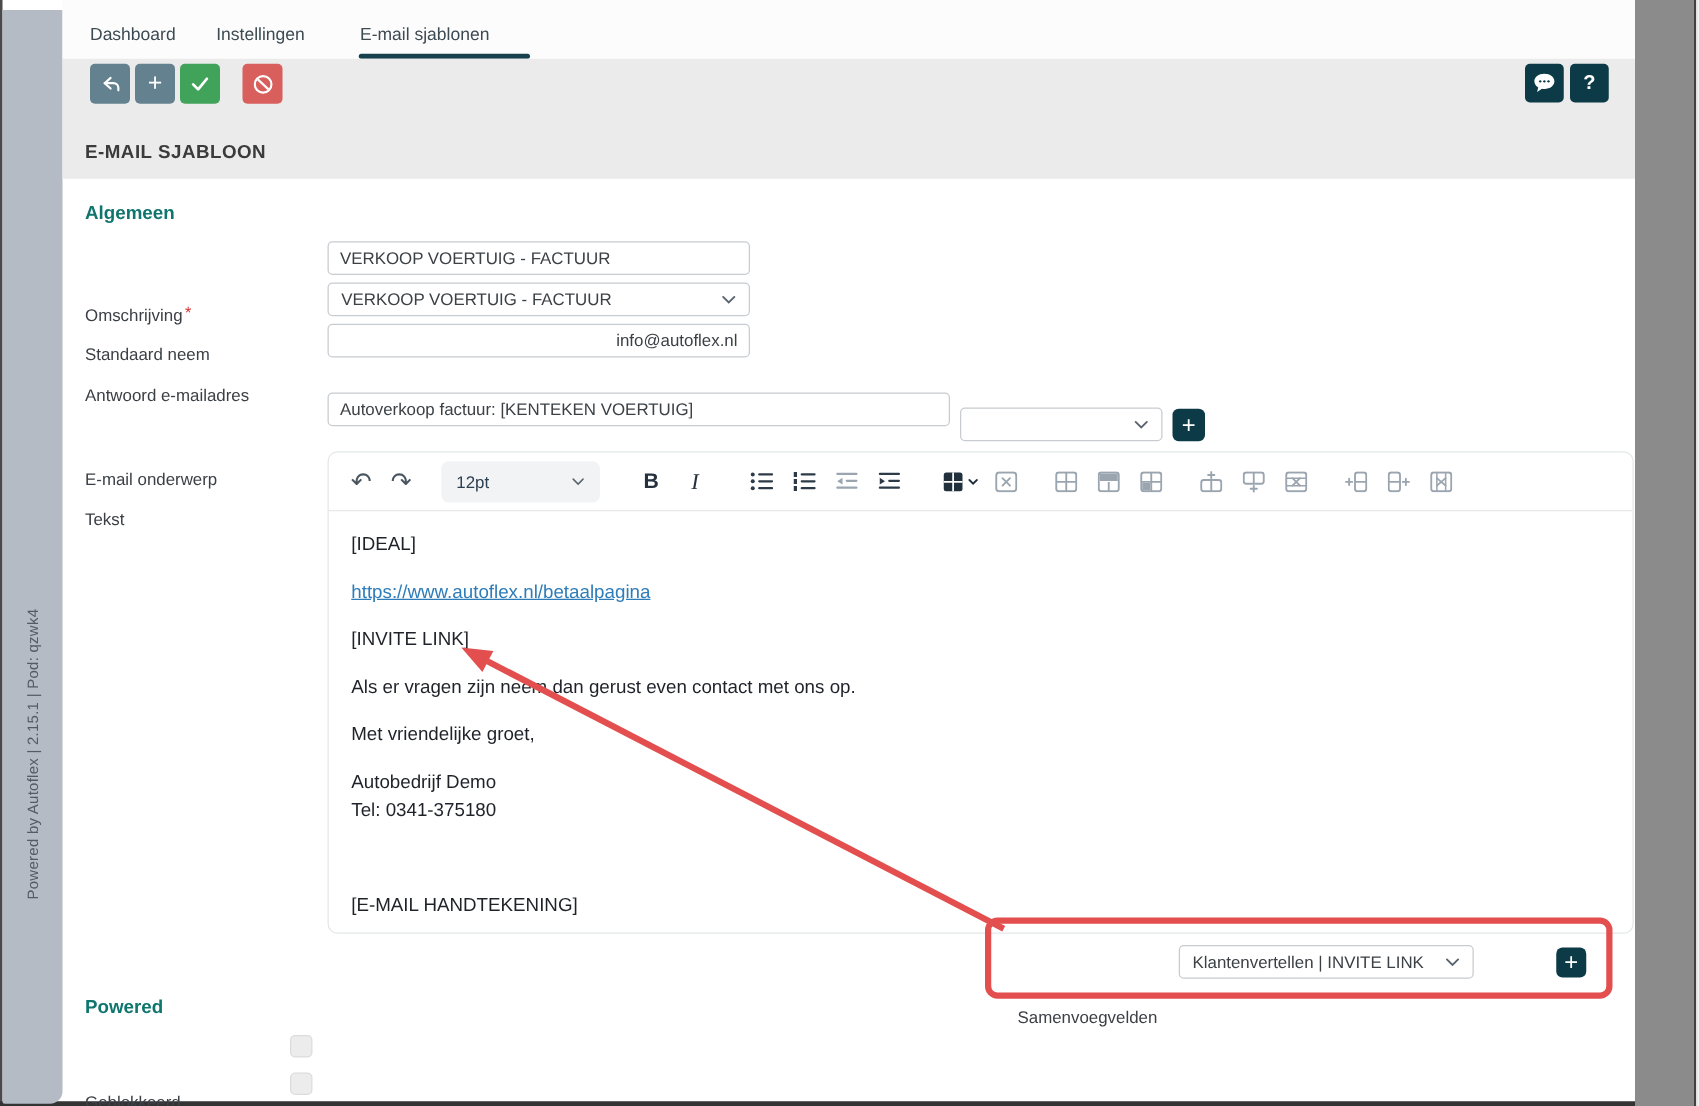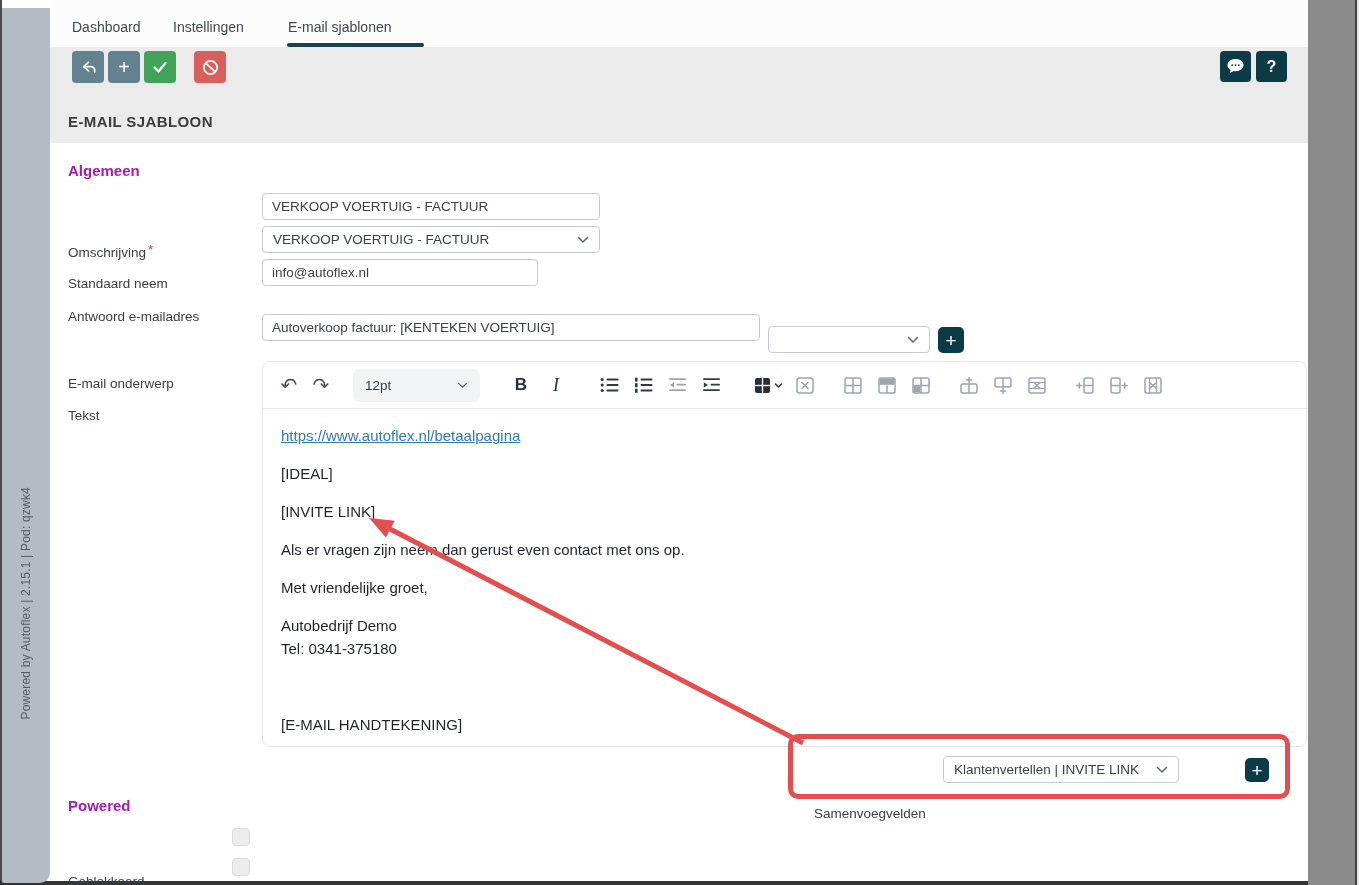--- a/index.html
+++ b/index.html
@@ -27,21 +27,21 @@
   .act-btn{position:absolute;width:32px;height:32px;border-radius:4px;display:flex;align-items:center;justify-content:center;color:#fff;cursor:pointer;}
   .slate{background:#64818f;}
   .green{background:#41a35a;}
   .redbtn{background:#d95f5d;}
   .teal{background:#0c3a47;}
   .sq30{width:31px;height:31px;}
   .page-title{position:absolute;left:68px;top:113px;font-size:15px;font-weight:bold;color:#3b3b3b;letter-spacing:.4px;}
 
   
   .lbl{position:absolute;font-size:13.5px;color:#3b4046;white-space:nowrap;margin-top:43px;}
-  .bold-h{position:absolute;font-weight:bold;font-size:15px;color:#a21caf;}
+  .bold-h{position:absolute;font-weight:bold;font-size:15px;color:#0f766e;}
   .req{color:#d63031;font-size:13px;vertical-align:3px;margin-left:2px;}
   .txt-input{position:absolute;height:27px;border:1px solid #c8cbd0;border-radius:4px;padding:0 9px;font-family:"Liberation Sans",sans-serif;font-size:13.5px;color:#3c4146;background:#fff;box-sizing:border-box;outline:none;}
   .sel{position:absolute;height:27px;border:1px solid #c8cbd0;border-radius:4px;background:#fff;display:flex;align-items:center;justify-content:space-between;padding:0 10px;font-size:13.5px;color:#3c4146;box-sizing:border-box;cursor:pointer;}
   .chev{color:#5a646e;flex:none;}
   .plus-btn{position:absolute;width:26px;height:26px;border-radius:5px;background:#0c3a47;color:#fff;display:flex;align-items:center;justify-content:center;font-size:19px;line-height:1;cursor:pointer;}
 
   
   .editor{position:absolute;left:262px;top:361px;width:1045px;height:386px;background:#fff;border:1px solid #e4e7e9;border-radius:8px;box-sizing:border-box;}
   .ed-toolbar{position:absolute;left:0;top:0;right:0;height:47px;border-bottom:1px solid #e8e8e8;display:flex;align-items:center;padding:0 14px;box-sizing:border-box;}
   .ed-ico{width:22px;height:22px;display:inline-flex;align-items:center;justify-content:center;color:#2d3b49;cursor:pointer;flex:none;}
@@ -140,21 +140,21 @@
   <div class="sel" style="left:262px;top:226px;width:338px;">
     <span>VERKOOP VOERTUIG - FACTUUR</span>
     <span class="chev">
         <svg width="12" height="8" viewBox="0 0 12 8">
           <path d="M1.5 1.5 L6 6 L10.5 1.5" fill="none" stroke="currentColor" stroke-width="1.5" stroke-linecap="round"></path>
         </svg>
       </span>
   </div>
 
   <div class="lbl" style="left:68px;top:266px;">Antwoord e-mailadres</div>
-  <input class="txt-input" style="left: 262px; top: 259px; width: 276px;" value="info@autoflex.nl">
+  <input class="txt-input" style="left: 262px; top: 259px; width: 338px; text-align: right;" value="info@autoflex.nl">
 
   <div class="lbl" style="left:68px;top:333px;">E-mail onderwerp</div>
   <input class="txt-input" style="left: 262px; top: 314px; width: 498px;" value="Autoverkoop factuur: [KENTEKEN VOERTUIG]">
   <div class="sel" style="left:768px;top:326px;width:162px;">
     <span></span>
     <span class="chev">
         <svg width="12" height="8" viewBox="0 0 12 8">
           <path d="M1.5 1.5 L6 6 L10.5 1.5" fill="none" stroke="currentColor" stroke-width="1.5" stroke-linecap="round"></path>
         </svg>
       </span>
@@ -298,22 +298,22 @@
         <svg width="18" height="17" viewBox="0 0 18 17">
             <rect x="1" y="1" width="16" height="15" rx="2" fill="none" stroke="currentColor" stroke-width="1.5"></rect>
             <line x1="5.5" y1="1" x2="5.5" y2="16" stroke="currentColor" stroke-width="1.2"></line>
             <line x1="12.5" y1="1" x2="12.5" y2="16" stroke="currentColor" stroke-width="1.2"></line>
             <path d="M5.5 5.5 L12.5 11.5 M12.5 5.5 L5.5 11.5" stroke="currentColor" stroke-width="1.5" stroke-linecap="round"></path>
           </svg>
       </span>
     </div>
 
     <div class="ed-body">
+      <p>[IDEAL]</p>
       <p><span class="ed-link">https://www.autoflex.nl/betaalpagina</span></p>
-      <p>[IDEAL]</p>
       <p>[INVITE LINK]</p>
       <p>Als er vragen zijn neem dan gerust even contact met ons op.</p>
       <p>Met vriendelijke groet,</p>
       <p>
         <span>Autobedrijf Demo</span><br>
         <span>Tel: 0341-375180</span>
       </p>
       <p></p>
       <p>[E-MAIL HANDTEKENING]</p>
     </div>

